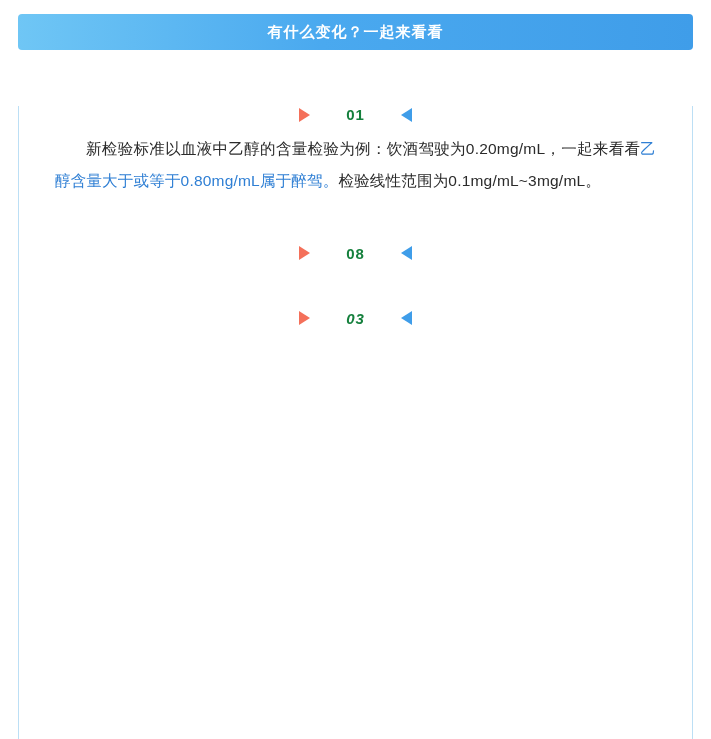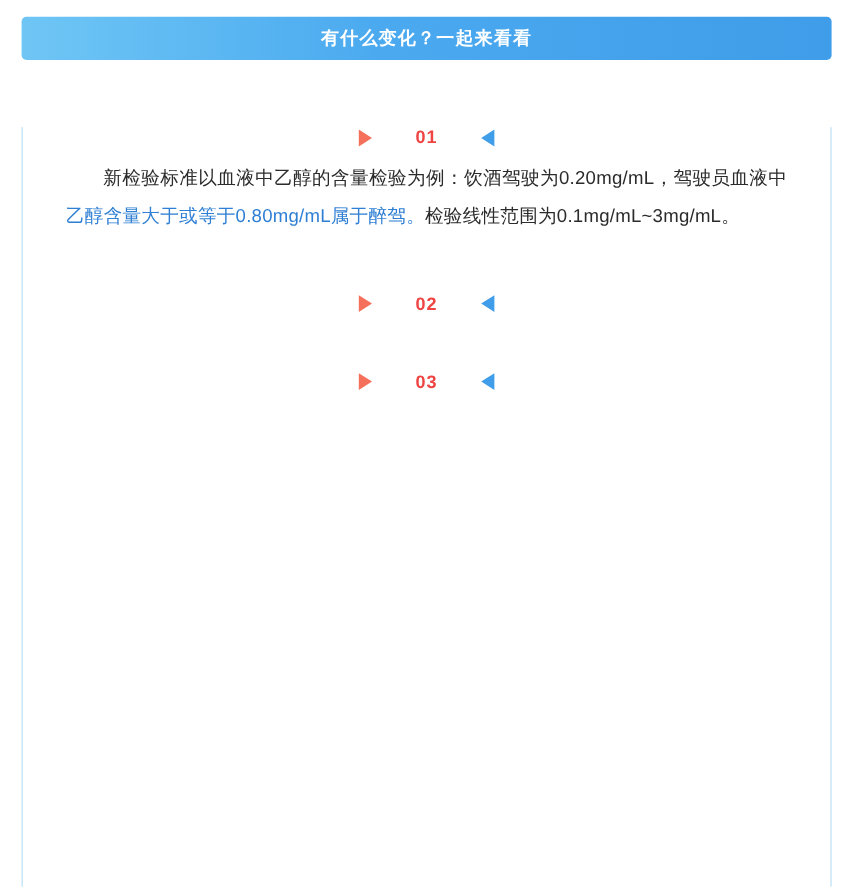--- a/index.html
+++ b/index.html
@@ -69,21 +69,21 @@
   }
   .tri-right {
     border-left: 11px solid #f4705a;
   }
   .tri-left {
     border-right: 11px solid #3f9de9;
   }
   .num {
     font-size: 15px;
     font-weight: bold;
-    color: #ef4444;
+    color: #15803d;
     letter-spacing: 1px;
     font-family: "Liberation Sans", sans-serif;
   }
   
   .para {
     margin: 0;
     padding: 0 22px;
     font-size: 15.5px;
     line-height: 2.05;
     color: #2b2b2b;
@@ -94,21 +94,21 @@
   .para .hl-blue-bold {
     color: #2f7fd4;
     font-weight: normal;
   }
   .para .hl-red-bold {
     color: #e8453c;
     font-weight: bold;
   }
   .blk-01 { margin-top: 56px; }
   .blk-02 { margin-top: 48px; }
-  .blk-03 { margin-top: 48px; }
+  .blk-03 { margin-top: 48px; font-style: italic; }
   .spacer-bottom { height: 40px; }
 </style>
 </head>
 <body>
 
 <div class="page">
 
   <div class="header-wrap">
     <div class="header-bar">
       <span>有什么变化？一起来看看</span>
@@ -117,26 +117,26 @@
 
   <div class="body-frame">
     <div class="frame-inner">
 
       <div class="num-row blk-01">
         <span class="tri tri-right"></span>
         <span class="num">01</span>
         <span class="tri tri-left"></span>
       </div>
       <p class="para">
-        <span>新检验标准以血液中乙醇的含量检验为例：饮酒驾驶为0.20mg/mL，驾驶员血液中</span><span class="hl-blue-bold">乙醇含量大于或等于0.80mg/mL属于醉驾。</span><span>检验线性范围为0.1mg/mL~3mg/mL。</span>
+        <span>新检验标准以血液中乙醇的含量检验为例：饮酒驾驶为0.20mg/mL，一起来看看</span><span class="hl-blue-bold">乙醇含量大于或等于0.80mg/mL属于醉驾。</span><span>检验线性范围为0.1mg/mL~3mg/mL。</span>
       </p>
 
       <div class="num-row blk-02">
         <span class="tri tri-right"></span>
-        <span class="num">02</span>
+        <span class="num">08</span>
         <span class="tri tri-left"></span>
       </div>
 
       <div class="num-row blk-03">
         <span class="tri tri-right"></span>
         <span class="num">03</span>
         <span class="tri tri-left"></span>
       </div>
 
       <div class="spacer-bottom"></div>

